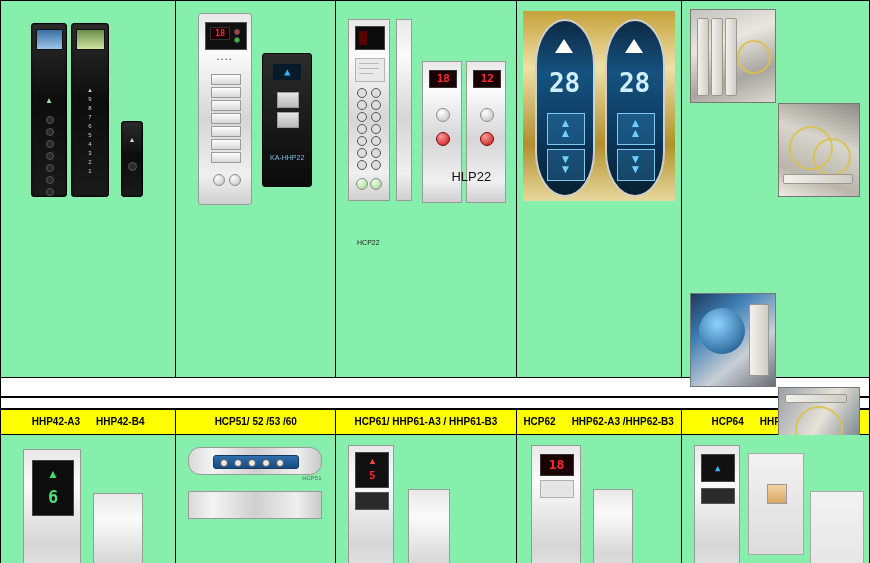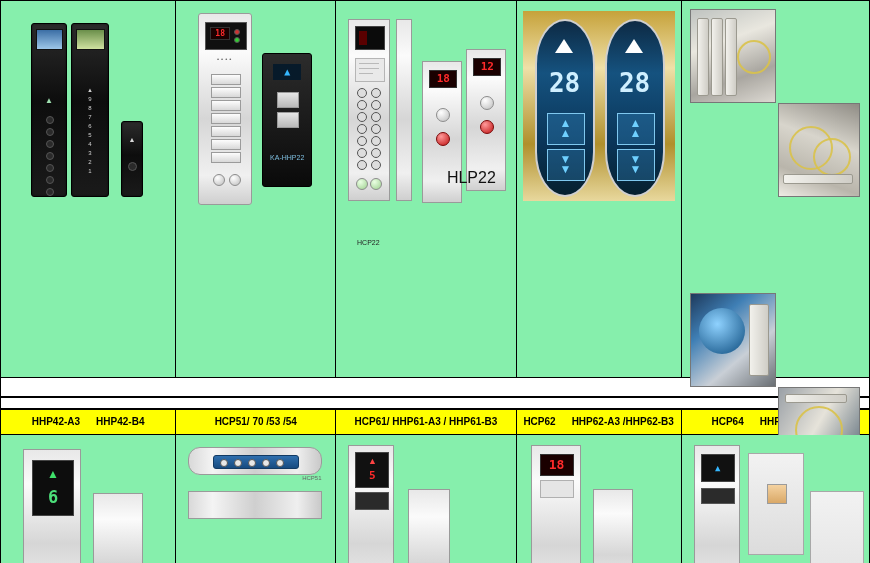--- a/index.html
+++ b/index.html
@@ -59,21 +59,21 @@
 
   
   .art { position: absolute; }
   .cap {
     position: absolute;
     font-size: 7px;
     color: #222;
     text-align: center;
     white-space: nowrap;
   }
-  .cap.big { font-size: 16px; color: #111; }
+  .cap.big { font-size: 13px; color: #111; }
 
   
   .glass {
     background: linear-gradient(180deg,#2b2b2b 0%, #0d0d0d 45%, #1a1a1a 100%);
     border: 1px solid #000;
     border-radius: 3px;
     box-shadow: 0 0 2px rgba(0,0,0,0.6) inset;
   }
   .screenlcd {
     background: linear-gradient(180deg,#3b6ea5,#9dc6e8);
@@ -266,21 +266,21 @@
         <div class="cap" style="left:8px; top:238px; width:48px;">HCP22</div>
 
         <div class="art metal-v" style="left:60px; top:18px; width:14px; height:180px;"></div>
 
         <div class="art metal-v" style="left:86px; top:60px; width:38px; height:140px;">
           <div class="art led-red" style="left:6px; top:8px; width:26px; height:16px; font-size:11px; line-height:16px;">18</div>
           <div class="art btn-round" style="left:13px; top:46px; width:12px; height:12px;"></div>
           <div class="art btn-round red" style="left:13px; top:70px; width:12px; height:12px;"></div>
         </div>
 
-        <div class="art metal-v" style="left:130px; top:48px; width:38px; height:140px;">
+        <div class="art metal-v" style="left:130px; top:60px; width:38px; height:140px;">
           <div class="art led-red" style="left:6px; top:8px; width:26px; height:16px; font-size:11px; line-height:16px;">12</div>
           <div class="art btn-round" style="left:13px; top:46px; width:12px; height:12px;"></div>
           <div class="art btn-round red" style="left:13px; top:70px; width:12px; height:12px;"></div>
         </div>
         <div class="cap big" style="left:100px; top:168px; width:70px;">HLP22</div>
       </td>
 
       <td class="cell-img">
         <div class="art" style="left:6px; top:10px; width:152px; height:190px; background:linear-gradient(180deg,#c6a23a,#efe0a8 30%,#b08f2c 70%,#e8d89d);"></div>
 
@@ -354,21 +354,21 @@
         <col style="width:160px">
         <col style="width:180px">
         <col style="width:165px">
         <col style="width:188px">
     </colgroup>
     <tbody>
     <tr>
       <td class="colhead">
         <span>HHP42-A3</span><span class="sep"></span><span>HHP42-B4</span>
       </td>
-      <td class="colhead">HCP51/ 70 /53 /54</td>
+      <td class="colhead">HCP51/ 52 /53 /60</td>
       <td class="colhead">HCP61/ HHP61-A3 / HHP61-B3</td>
       <td class="colhead">
         <span>HCP62</span><span class="sep"></span><span>HHP62-A3 /HHP62-B3</span>
       </td>
       <td class="colhead">
         <span>HCP64</span><span class="sep"></span><span>HHP64-A1/B4/B5</span>
       </td>
     </tr>
     <tr>
 

